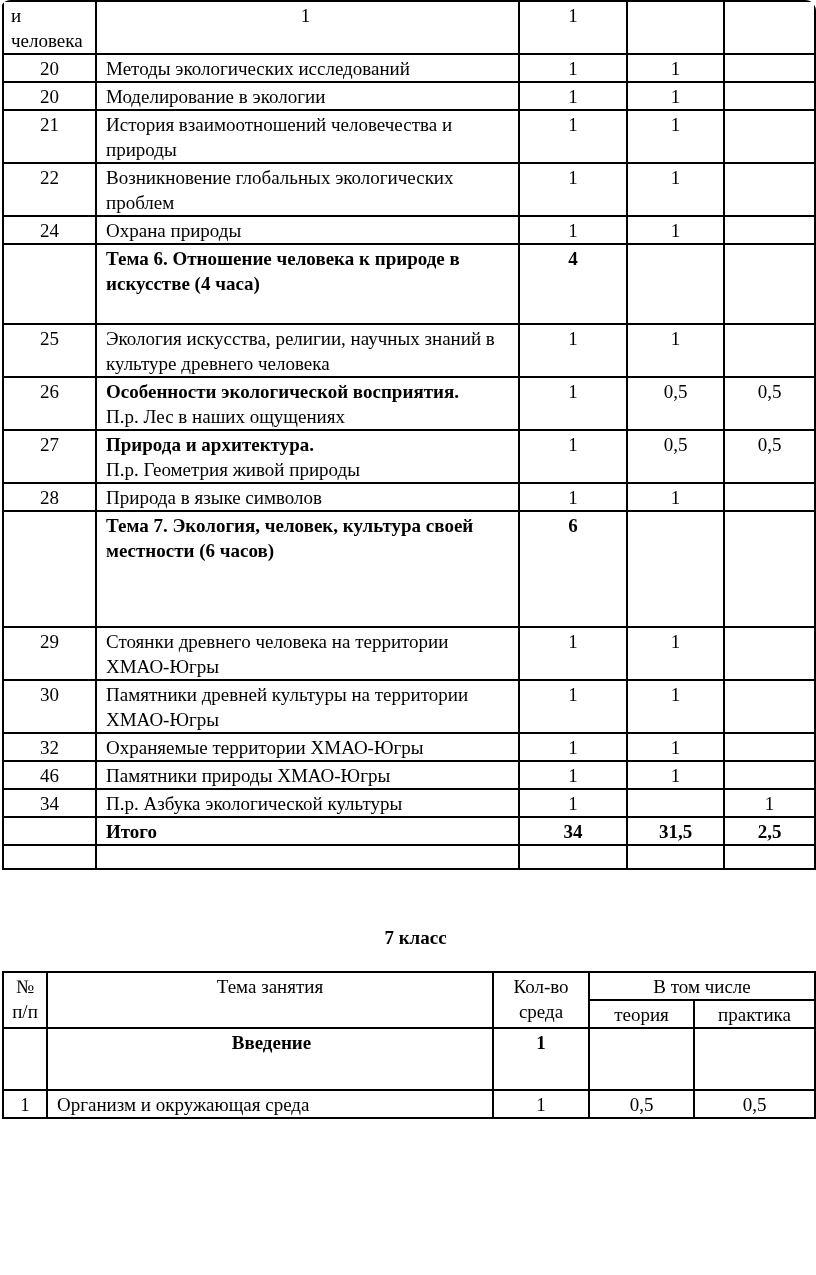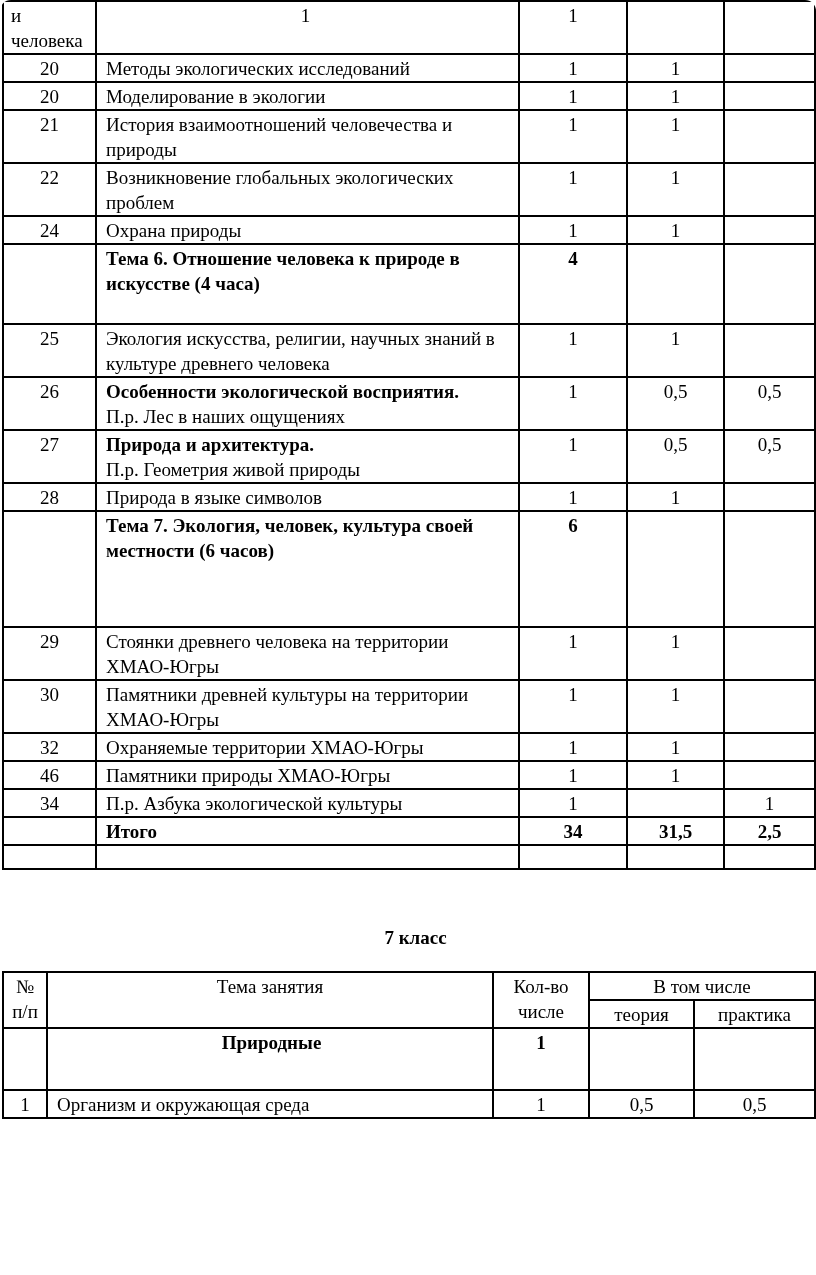--- a/index.html
+++ b/index.html
@@ -245,33 +245,33 @@
         <col style="width:96px">
       <col style="width:105px">
         <col style="width:121px">
     </colgroup>
     <thead>
       <tr>
         <td rowspan="2" class="h-cell pre">№
 п/п</td>
         <td rowspan="2" class="h-cell">Тема занятия</td>
         <td rowspan="2" class="h-cell pre">Кол-во
-числе</td>
+среда</td>
         <td colspan="2" class="h-cell">В том числе</td>
       </tr>
       <tr>
         <td class="h-cell">теория</td>
         <td class="h-cell">практика</td>
       </tr>
     </thead>
     <tbody>
         <tr class="r-section" style="height: 62px;">
           <td class="c-num"></td>
           <td class="c-topic">
-            <div>Природные</div>
+            <div>Введение</div>
           </td>
           <td class="c-hours">1</td>
           <td class="c-theory"></td>
           <td class="c-practice"></td>
         </tr>
         <tr class="r-normal" style="height: 28px;">
           <td class="c-num">1</td>
           <td class="c-topic">
             <div>Организм и окружающая среда</div>
           </td>

